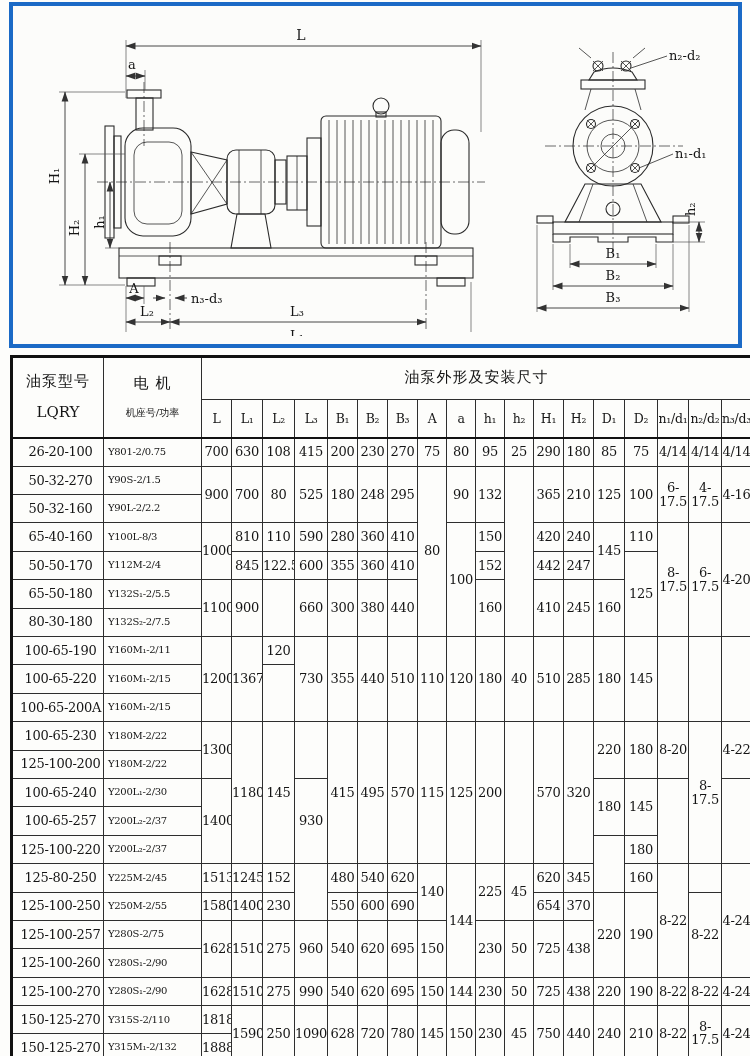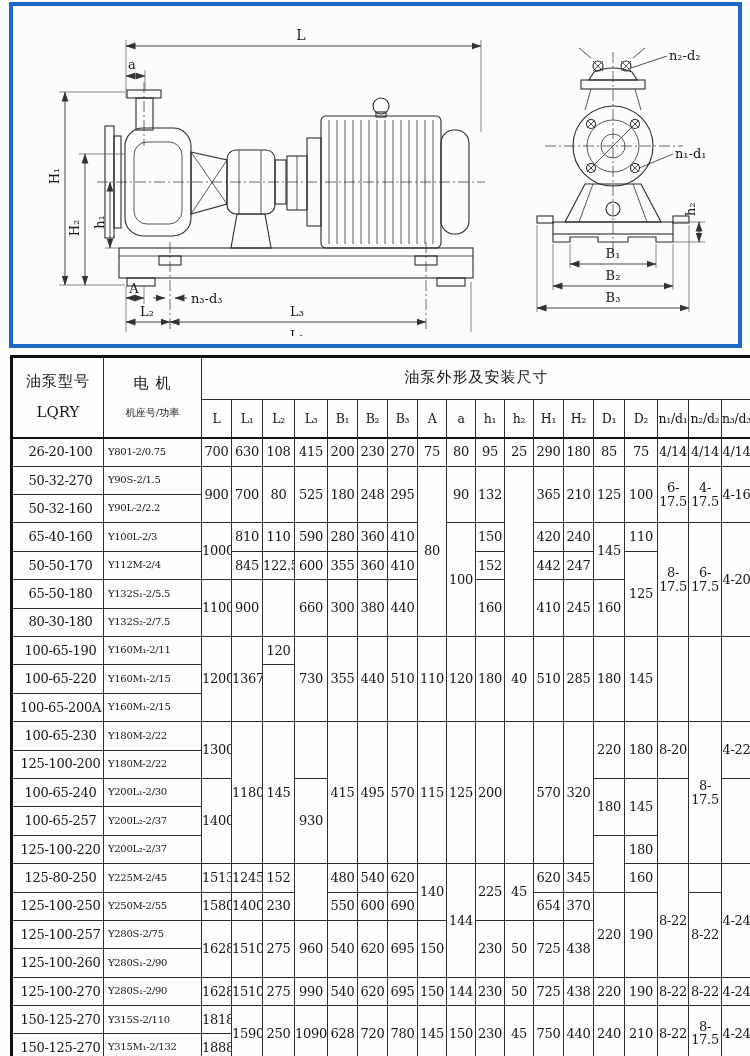--- a/index.html
+++ b/index.html
@@ -322,21 +322,21 @@
           <td rowspan="2" class="c-num">4-
 17.5</td>
           <td rowspan="2" class="c-num">4-16</td>
         </tr>
         <tr>
           <td class="c-model">50-32-160</td>
           <td class="c-motor">Y90L-2/2.2</td>
         </tr>
         <tr>
           <td class="c-model">65-40-160</td>
-          <td class="c-motor">Y100L-2/3</td>
+          <td class="c-motor">Y100L-8/3</td>
           <td rowspan="2" class="c-num">1000</td>
           <td class="c-num">810</td>
           <td class="c-num">110</td>
           <td class="c-num">590</td>
           <td class="c-num">280</td>
           <td class="c-num">360</td>
           <td class="c-num">410</td>
           <td rowspan="4" class="c-num">100</td>
           <td class="c-num">150</td>
           <td class="c-num">420</td>

